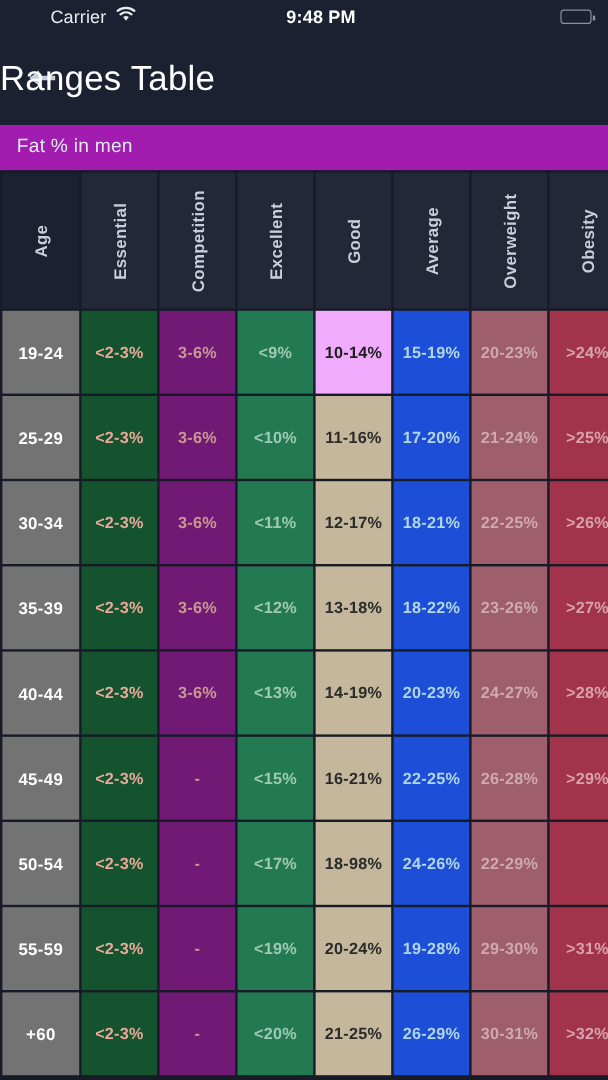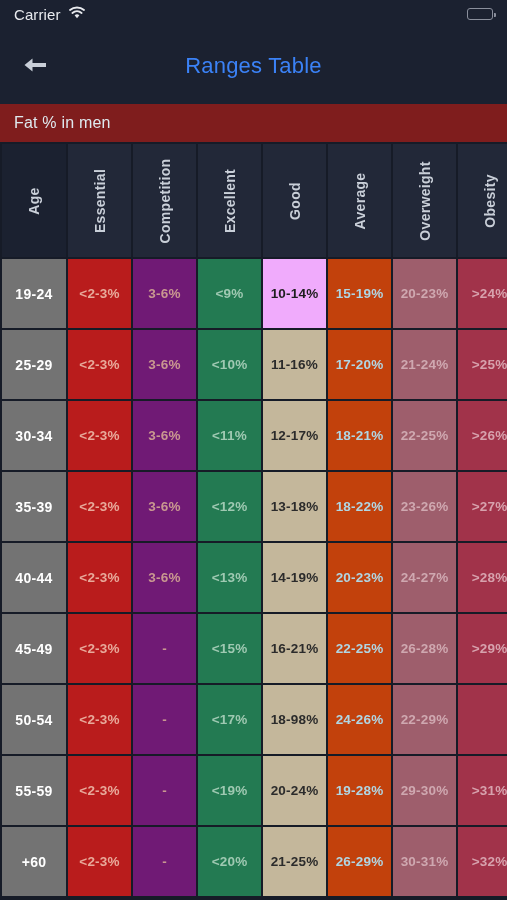--- a/index.html
+++ b/index.html
@@ -11,20 +11,21 @@
   }
 
   
   .status-bar {
     height: 28px;
     background: #1b2130;
     display: flex;
     align-items: center;
     padding: 0 14px;
     position: relative;
+    margin-left: 28px;
   }
   .sb-left { display: flex; align-items: center; gap: 7px; }
   .sb-carrier {
     color: #e8eaee; font-size: 15px; letter-spacing: .1px;
   }
   .wifi-icon { display: block; }
   .sb-time {
     position: absolute; left: 0; right: 0; text-align: center;
     color: #ffffff; font-size: 15px; font-weight: bold; letter-spacing: .2px;
     pointer-events: none;
@@ -48,29 +49,29 @@
     display: flex; align-items: center;
     position: relative;
     padding: 0 18px;
   }
   .back-btn {
     width: 34px; height: 34px;
     display: flex; align-items: center; justify-content: center;
     cursor: pointer; background: none; border: none;
   }
   .nav-title {
-    position: absolute; left: 0; right: 0; text-align: center;
-    color: #3b82f6; font-size: 22px; font-weight: normal;
+    position: absolute; left: 0; right: 0; 
+    color: #ffffff; font-size: 29px; font-weight: normal;
     pointer-events: none; letter-spacing: .2px;
   }
 
   
   .section-bar {
     height: 38px;
-    background: #7f1d1d;
+    background: #a21caf;
     display: flex; align-items: center;
     padding: 0 14px;
   }
   .section-title {
     color: #dfe9ee; font-size: 16px; letter-spacing: .2px;
   }
 
   
   .table-wrap {
     height: 758px;
@@ -112,46 +113,47 @@
     font-size: 14px;
     font-weight: bold;
     letter-spacing: .3px;
   }
   td.val {
     font-size: 13.5px;
     font-weight: bold;
     letter-spacing: .2px;
   }
   
-  .c-essential   { background:#b91c1c; color:#e8a99a; }
+  .c-essential   { background:#14532d; color:#e8a99a; }
   .c-competition { background:#701a75; color:#c99890; }
   .c-excellent   { background:#237a52; color:#9fc9b2; }
   .c-good        { background:#c4b79b; color:#2b2b2b; }
   .c-good.hl     { background:#f0abfc; color:#1e1e1e; }
-  .c-average     { background:#c2410c; color:#b0d6e4; }
+  .c-average     { background:#1d4ed8; color:#b0d6e4; }
   .c-overweight  { background:#9e5e6c; color:#cfa8b0; }
   .c-obesity     { background:#a1334a; color:#d7a2ad; }
 
   col.c-age { width: 64px; }
   col.c-col { width: 63px; }
 </style>
 </head>
 <body>
 
 <div class="status-bar">
   <div class="sb-left">
     <span class="sb-carrier">Carrier</span>
     <span class="wifi-icon">
       <svg width="18" height="13" viewBox="0 0 18 13">
         <path d="M9 12.2l2.4-3.0a3.9 3.9 0 0 0-4.8 0z" fill="#e8eaee"></path>
         <path d="M2.0 4.0a11 11 0 0 1 14 0" stroke="#e8eaee" stroke-width="1.9" fill="none" stroke-linecap="round"></path>
         <path d="M4.4 6.9a7.4 7.4 0 0 1 9.2 0" stroke="#e8eaee" stroke-width="1.9" fill="none" stroke-linecap="round"></path>
       </svg>
     </span>
   </div>
+  <div class="sb-time">9:48 PM</div>
   <div class="sb-right">
     <span class="battery">
       <span class="battery-fill" id="battery-fill" style="width: 15%;"></span>
     </span>
   </div>
 </div>
 
 <div class="nav-bar">
   <button class="back-btn">
     <span>

